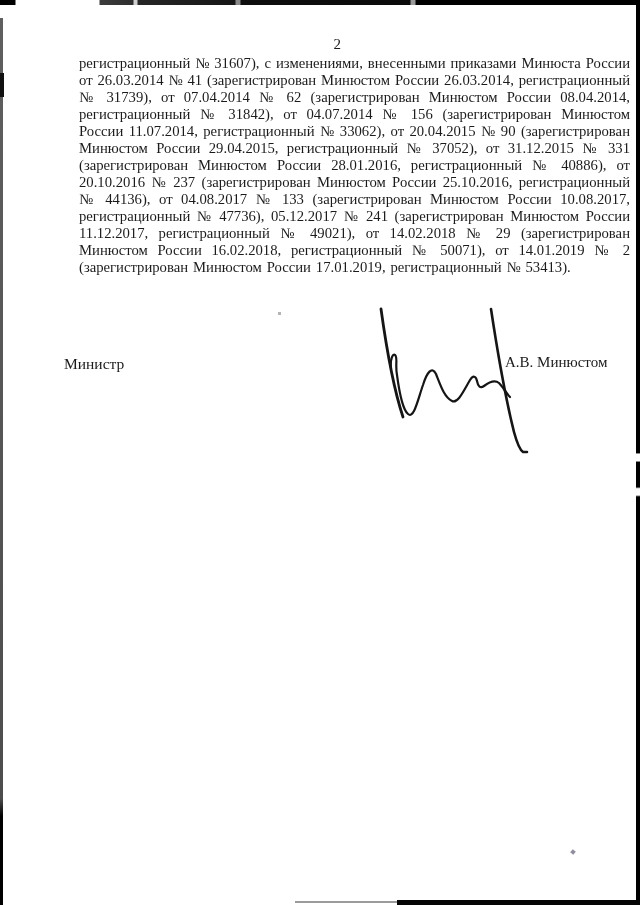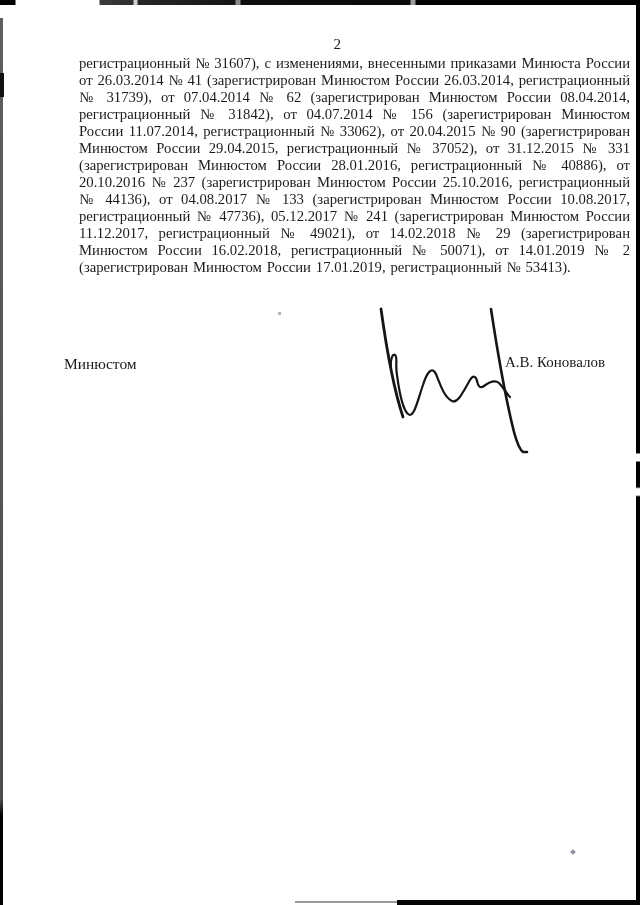--- a/index.html
+++ b/index.html
@@ -103,29 +103,29 @@
   <div class="scan-right"></div>
   <div class="scan-bottom-gray"></div>
   <div class="scan-bottom-black"></div>
   <div class="speck-a"></div>
   <div class="speck-b"></div>
 
   <div class="page-number">2</div>
 
   <div class="body-text">регистрационный № 31607), с изменениями, внесенными приказами Минюста России от 26.03.2014 № 41 (зарегистрирован Минюстом России 26.03.2014, регистрационный № 31739), от 07.04.2014 № 62 (зарегистрирован Минюстом России 08.04.2014, регистрационный № 31842), от 04.07.2014 № 156 (зарегистрирован Минюстом России 11.07.2014, регистрационный № 33062), от 20.04.2015 № 90 (зарегистрирован Минюстом России 29.04.2015, регистрационный № 37052), от 31.12.2015 № 331 (зарегистрирован Минюстом России 28.01.2016, регистрационный № 40886), от 20.10.2016 № 237 (зарегистрирован Минюстом России 25.10.2016, регистрационный № 44136), от 04.08.2017 № 133 (зарегистрирован Минюстом России 10.08.2017, регистрационный № 47736), 05.12.2017 № 241 (зарегистрирован Минюстом России 11.12.2017, регистрационный № 49021), от 14.02.2018 № 29 (зарегистрирован Минюстом России 16.02.2018, регистрационный № 50071), от 14.01.2019 № 2 (зарегистрирован Минюстом России 17.01.2019, регистрационный № 53413).</div>
 
-  <div class="sig-role">Минюстом</div>
+  <div class="sig-role">Министр</div>
 
   <svg class="sig-scribble" viewBox="0 0 170 158" xmlns="http://www.w3.org/2000/svg" aria-hidden="true">
 
     <path d="M13,7 C18,43 26,88 35,115" fill="none" stroke="#151515" stroke-width="2.8" stroke-linecap="round"></path>
 
     <path d="M23,66 C22,57 25,51 27,53 C30,55 27,63 29,73 C31,88 34,107 40,112
              C46,117 50,97 55,83 C59,70 64,64 68,72 C72,82 76,95 84,99
              C90,102 96,88 102,78 C105,73 108,74 109,79 C110,84 112,87 116,84
              C120,81 126,77 131,81 C135,85 138,91 142,95" fill="none" stroke="#151515" stroke-width="2.2" stroke-linecap="round"></path>
 
     <path d="M123,7 C128,40 136,90 146,130 C149,141 152,148 155,150 L159,150" fill="none" stroke="#151515" stroke-width="2.6" stroke-linecap="round"></path>
   </svg>
 
-  <div class="sig-name">А.В. Коновалов</div>
+  <div class="sig-name">А.В. Минюстом</div>
 
 </div>
 
 </body></html>

